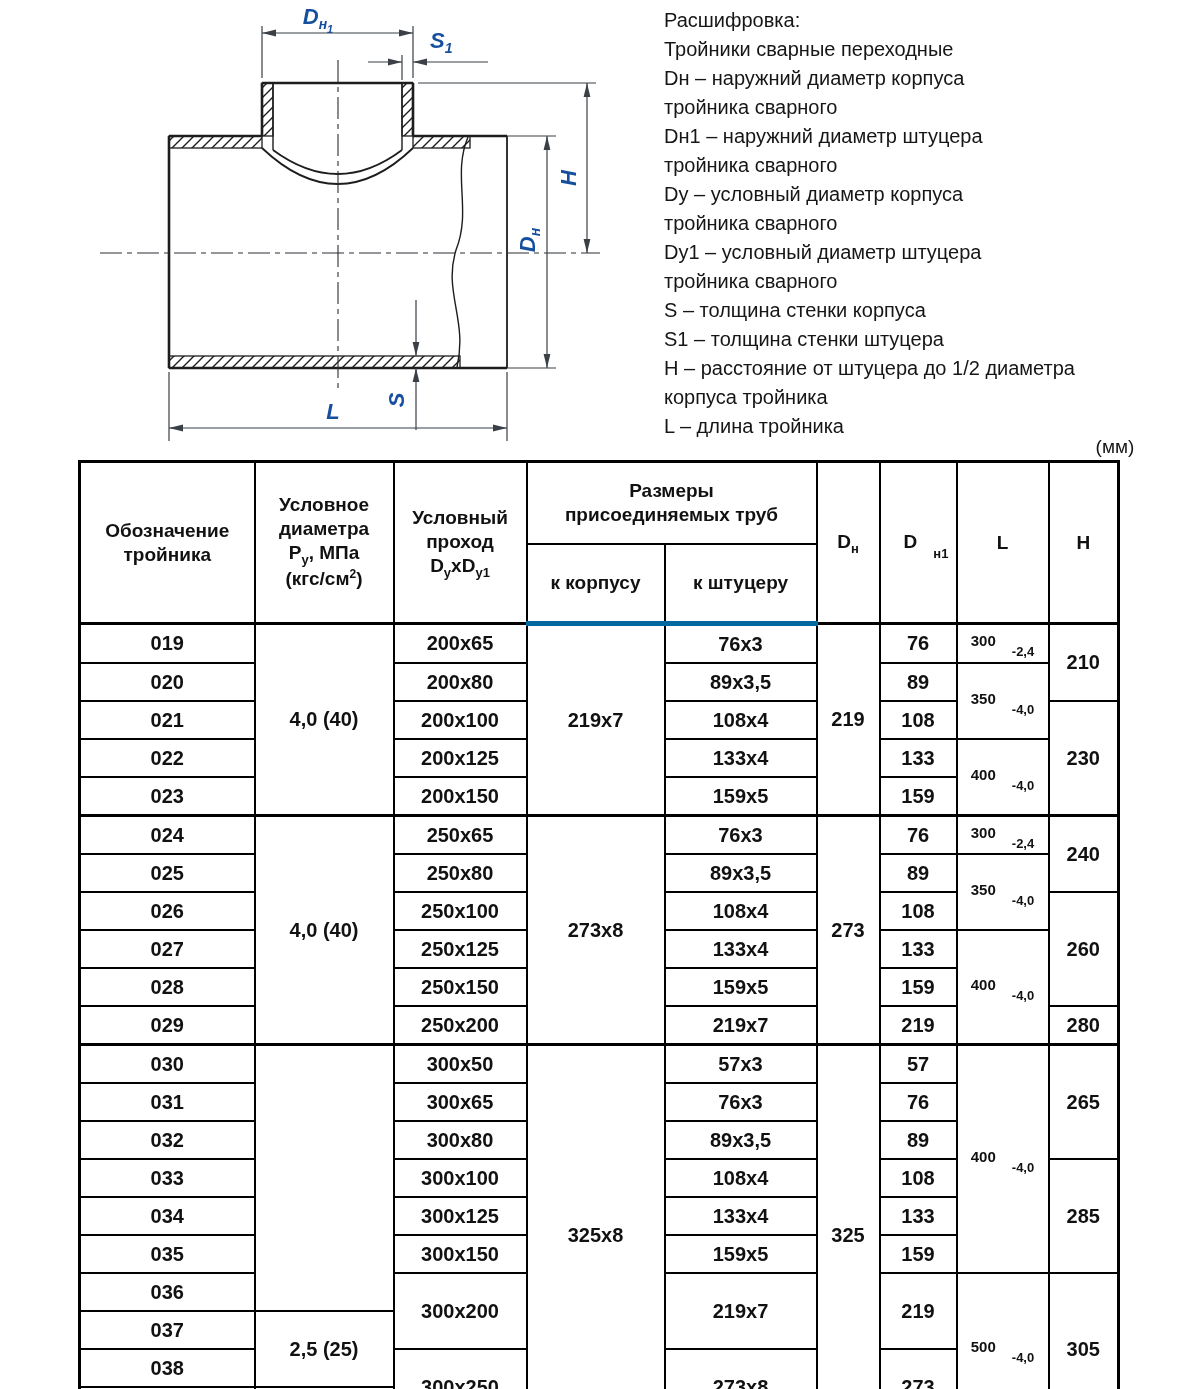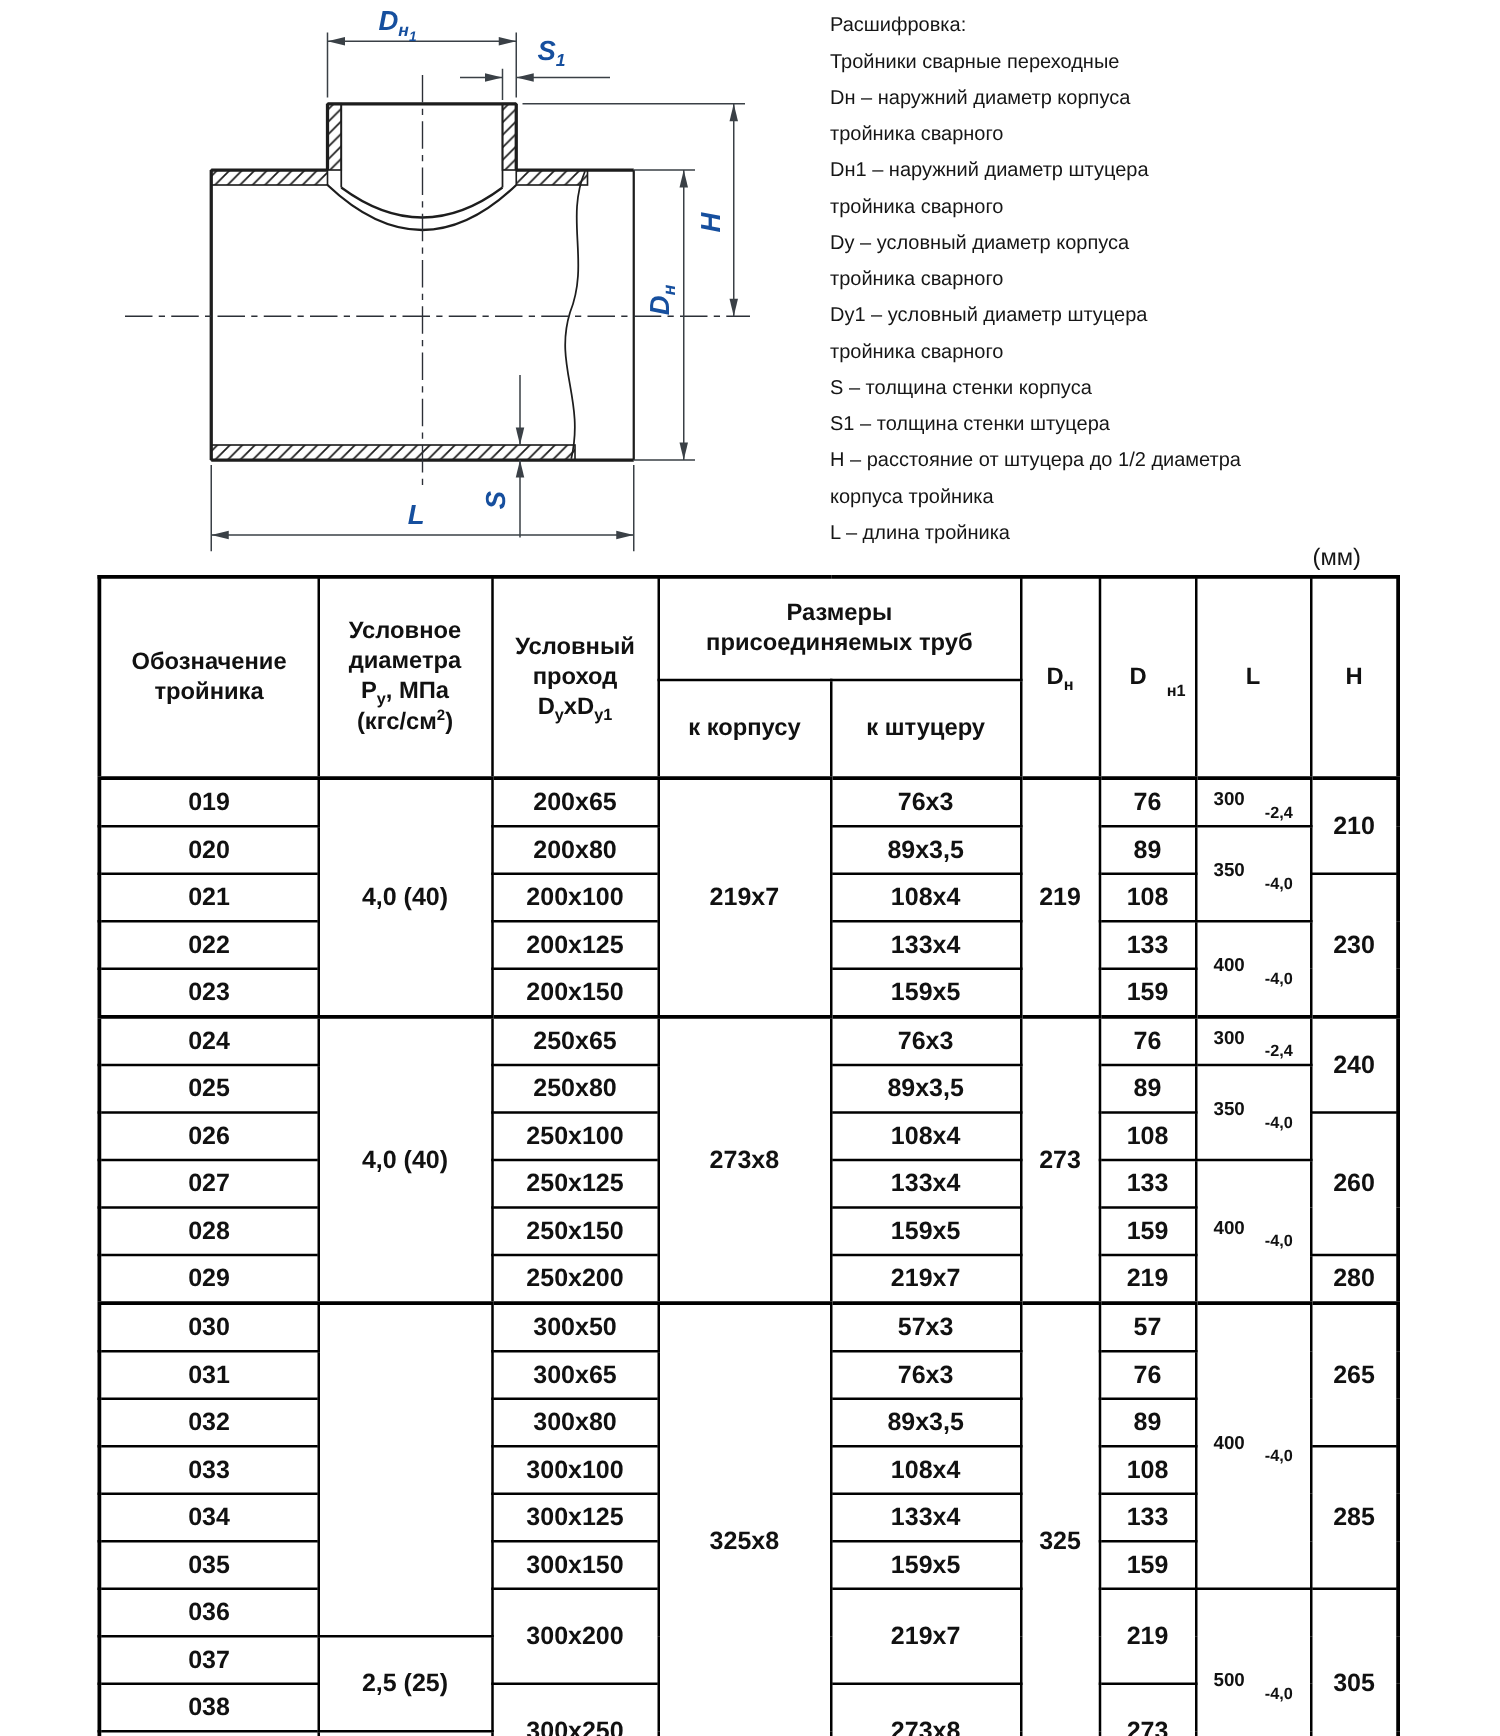--- a/index.html
+++ b/index.html
@@ -6,39 +6,39 @@
   body{
     width:1200px;height:1389px;position:relative;background:#fff;
     font-family:"Liberation Sans",sans-serif;color:#141414;overflow:hidden;
   }
   
   .drawing{position:absolute;left:0;top:0;width:640px;height:452px;}
   .lbl{fill:#164f9e;font-weight:bold;font-style:italic;font-size:22px;font-family:"Liberation Sans",sans-serif;}
   .lbl .s1{font-size:14px;}
   .lbl .s2{font-size:11px;}
   
-  .legend{position:absolute;left:664px;top:6px;font-size:16px;line-height:29px;color:#161616;}
+  .legend{position:absolute;left:664px;top:6px;font-size:20px;line-height:29px;color:#161616;}
   .legend div{white-space:nowrap;}
   
-  .units{position:absolute;left:1050px;top:436px;width:130px;text-align:left;font-size:19px;color:#161616;}
+  .units{position:absolute;left:1050px;top:436px;width:130px;text-align:center;font-size:19px;color:#161616;}
   
   table.spec{
     position:absolute;left:78px;top:460px;border-collapse:collapse;table-layout:fixed;
     width:1040px;border:3px solid #000;
   }
   table.spec th,table.spec td{
     border:2px solid #000;text-align:center;vertical-align:middle;
     padding:0;font-weight:bold;color:#111;
   }
   table.spec th{font-size:19px;line-height:24px;font-weight:bold;}
   table.spec td{font-size:20px;height:36px;}
   thead tr.h1 th{height:80px;}
   thead tr.h2 th{height:76px;}
   tbody.grp tr:first-child td{border-top:3px solid #000;}
-  thead tr.h2 th{border-bottom:2px solid #0369a1;}
+  thead tr.h2 th{border-bottom:5px solid #0369a1;}
   .sub{font-size:13px;position:relative;top:5px;}
   .sup{font-size:12px;position:relative;top:-7px;}
   .sublow{font-size:13px;position:relative;top:10px;left:16px;}
   .tol-base{font-size:15px;position:relative;top:-4px;text-align:center;}
   .tol-sub{font-size:13px;position:relative;top:6px;margin-left:16px;}
 </style>
 </head>
 <body>
 
 <svg class="drawing" viewBox="0 0 640 452" width="640" height="452">

